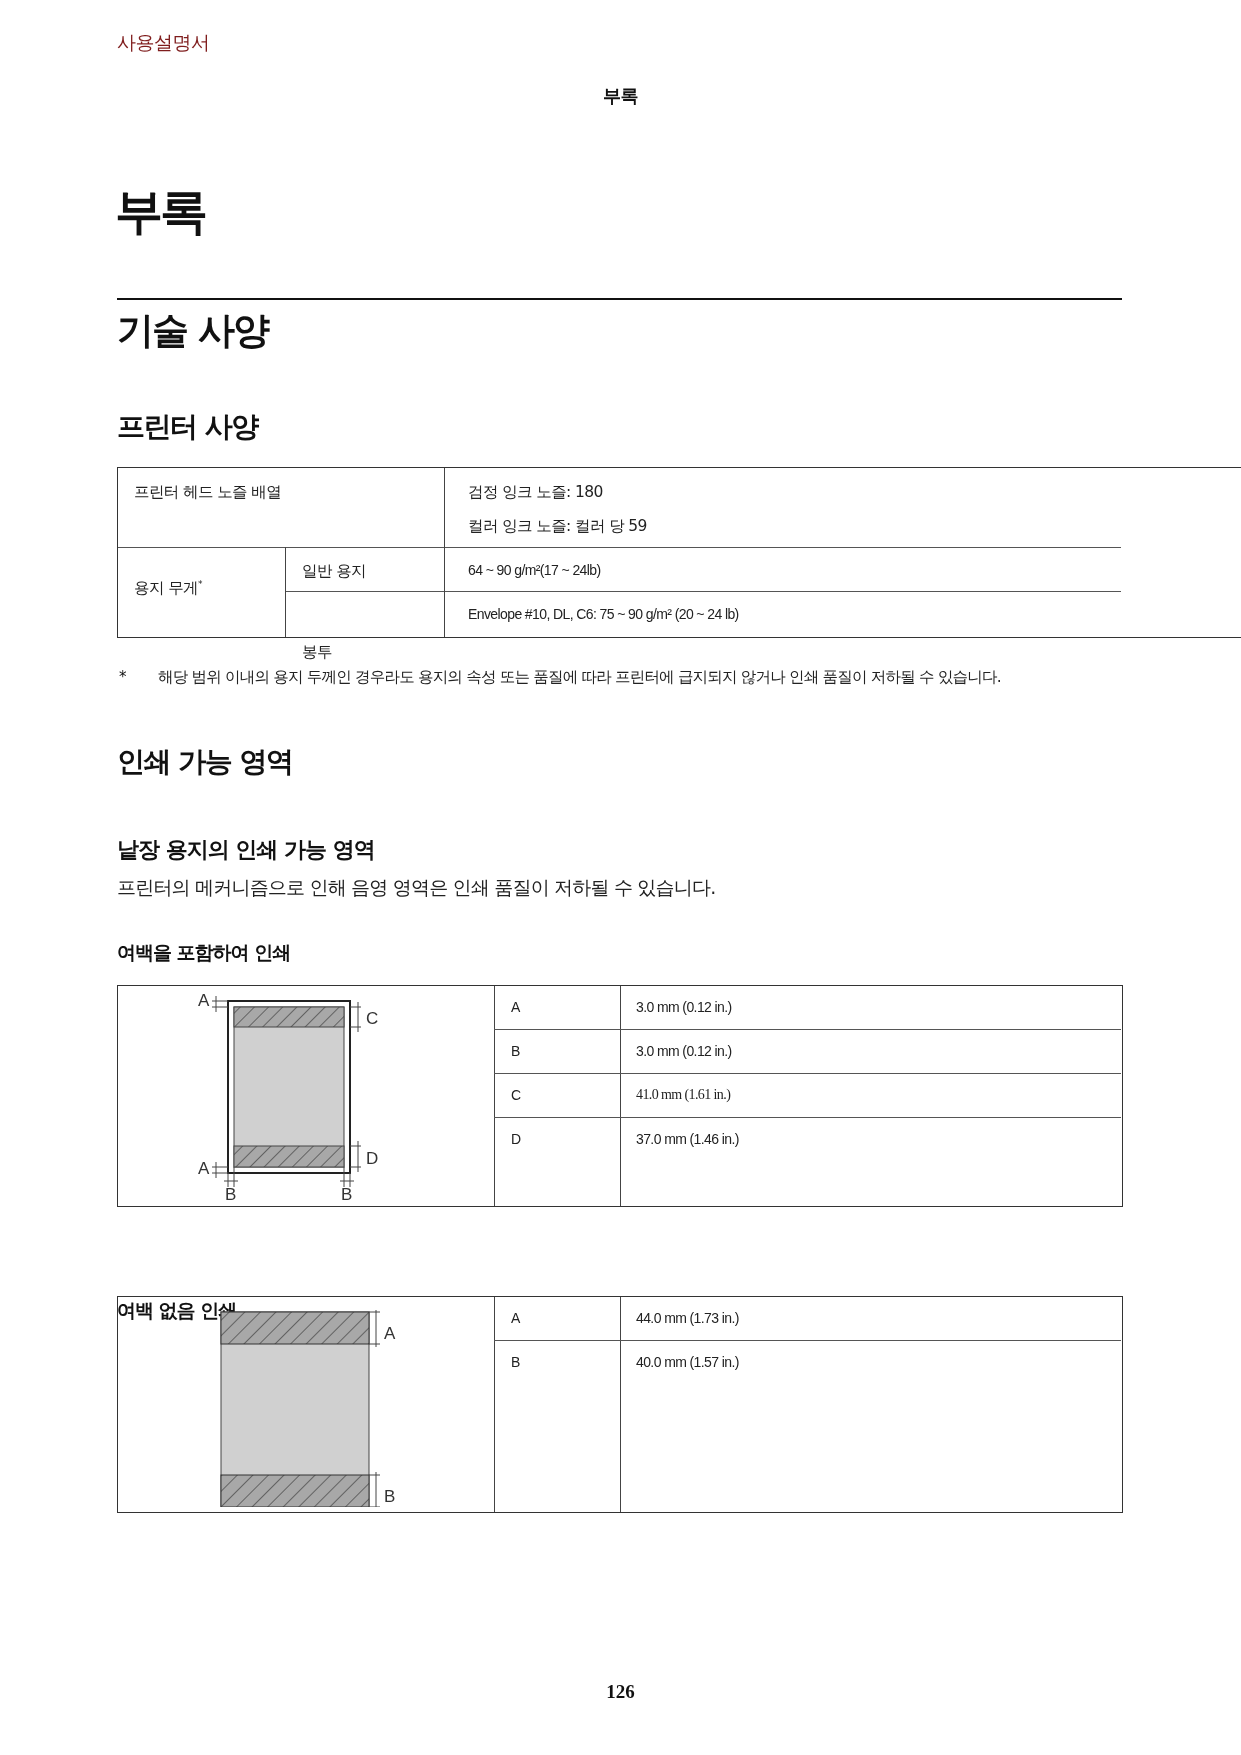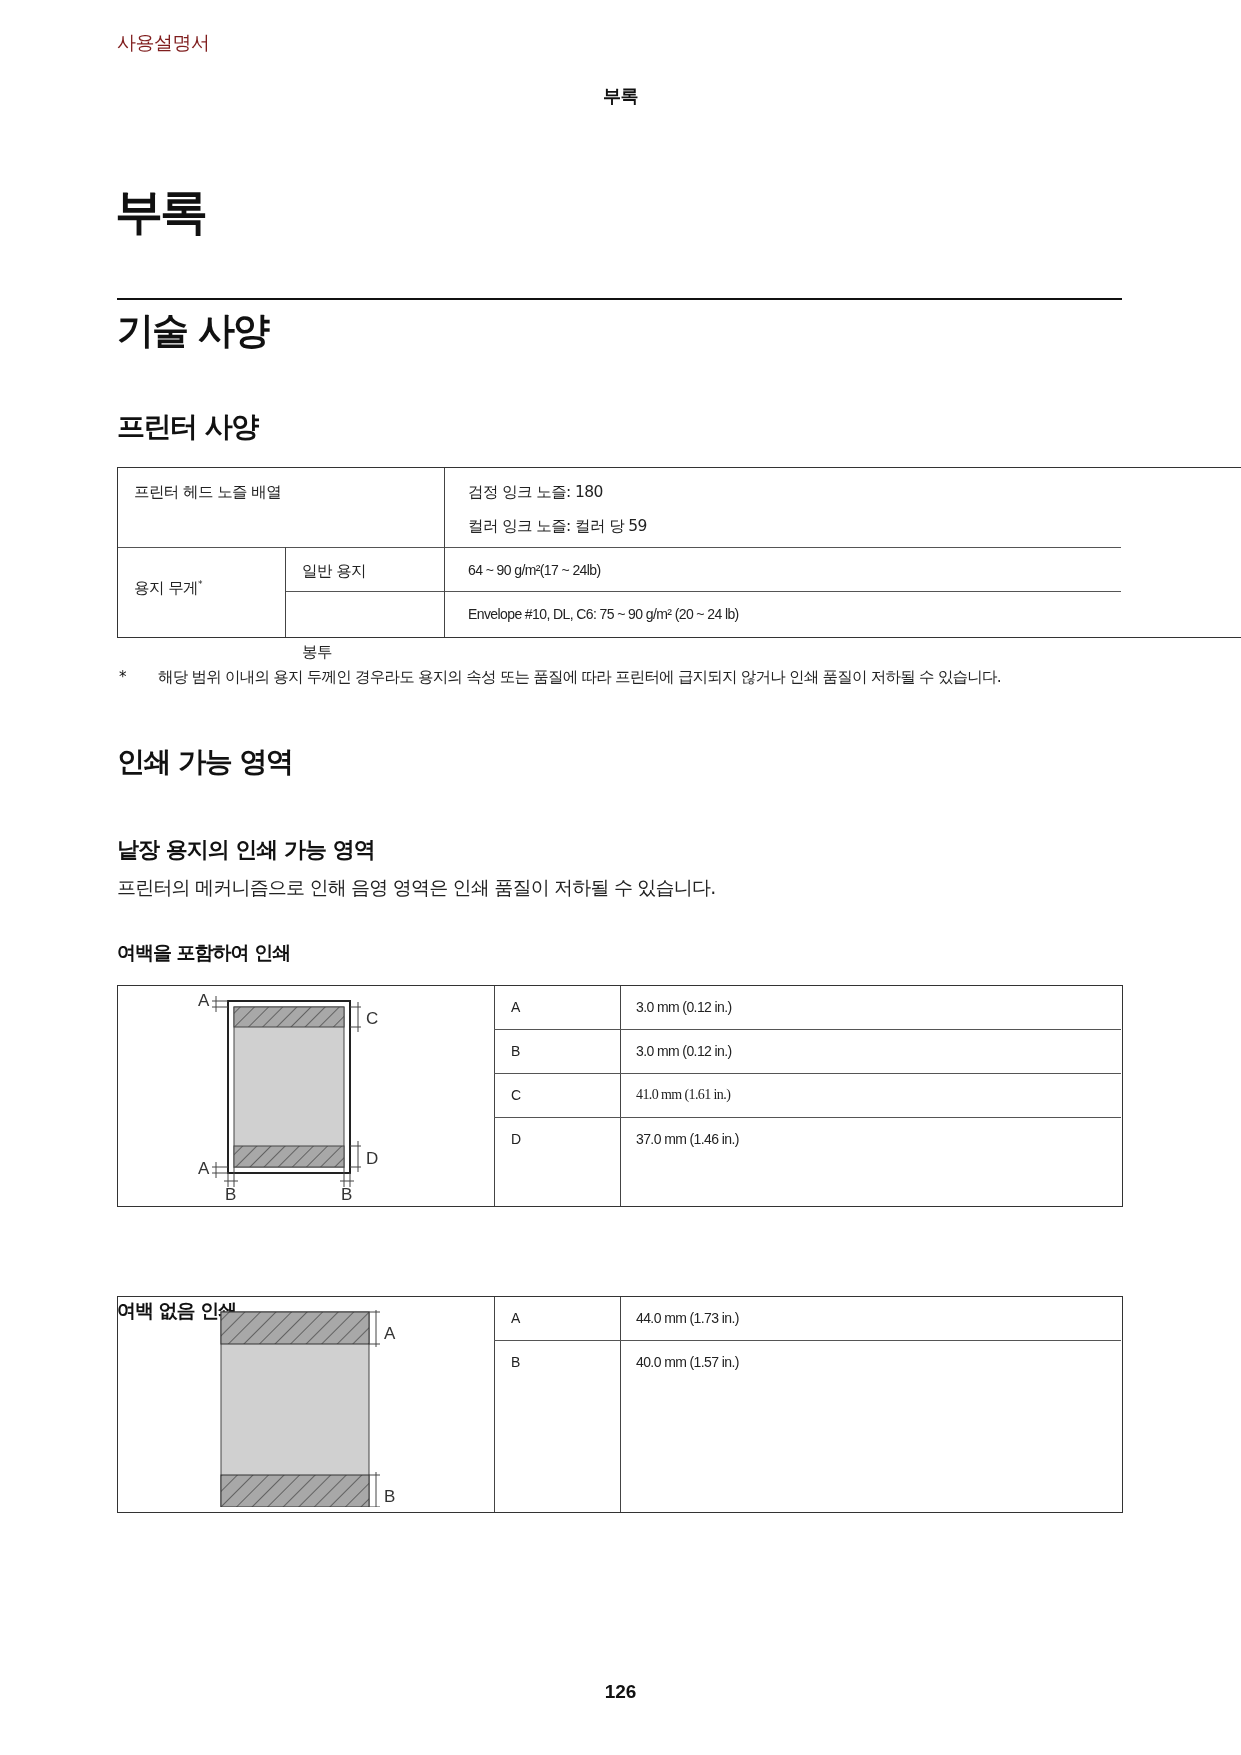--- a/index.html
+++ b/index.html
@@ -17,21 +17,21 @@
   .h3 { font-size: 22px; font-weight: bold; letter-spacing: -1px; left: 117px; }
   .h4 { font-size: 19px; font-weight: bold; letter-spacing: -1px; left: 117px; }
   .body-text { font-size: 19px; letter-spacing: -0.8px; left: 117px; color: #222; }
   .cell-text { font-size: 15.5px; letter-spacing: -0.6px; color: #222; }
   .num-text { font-size: 14px; letter-spacing: -0.6px; color: #222; font-family: "Liberation Sans", sans-serif; }
   .tbl { border: 1.5px solid #333; box-sizing: border-box; }
   .hline { position: absolute; height: 0; border-top: 1.5px solid #555; }
   .vline { position: absolute; width: 0; border-left: 1.5px solid #444; }
   .footnote-mark { left: 119px; top: 668px; font-size: 15px; }
   .footnote-text { left: 158px; top: 667px; font-size: 15.5px; letter-spacing: -0.8px; color: #222; }
-  .page-num { left: 0; width: 1241px; top: 1681px; text-align: center; font-size: 19px; font-weight: bold; font-family: Liberation Sans, sans-serif; }
+  .page-num { left: 0; width: 1241px; top: 1681px; text-align: center; font-size: 19px; font-weight: bold; font-family: Liberation Serif, serif; }
   svg text { font-family: "Liberation Sans", sans-serif; }
 </style>
 </head>
 <body>
 
 <div class="abs running-head">사용설명서</div>
 <div class="abs section-head">부록</div>
 
 <div class="abs chapter-title">부록</div>
 <div class="abs rule"></div>

